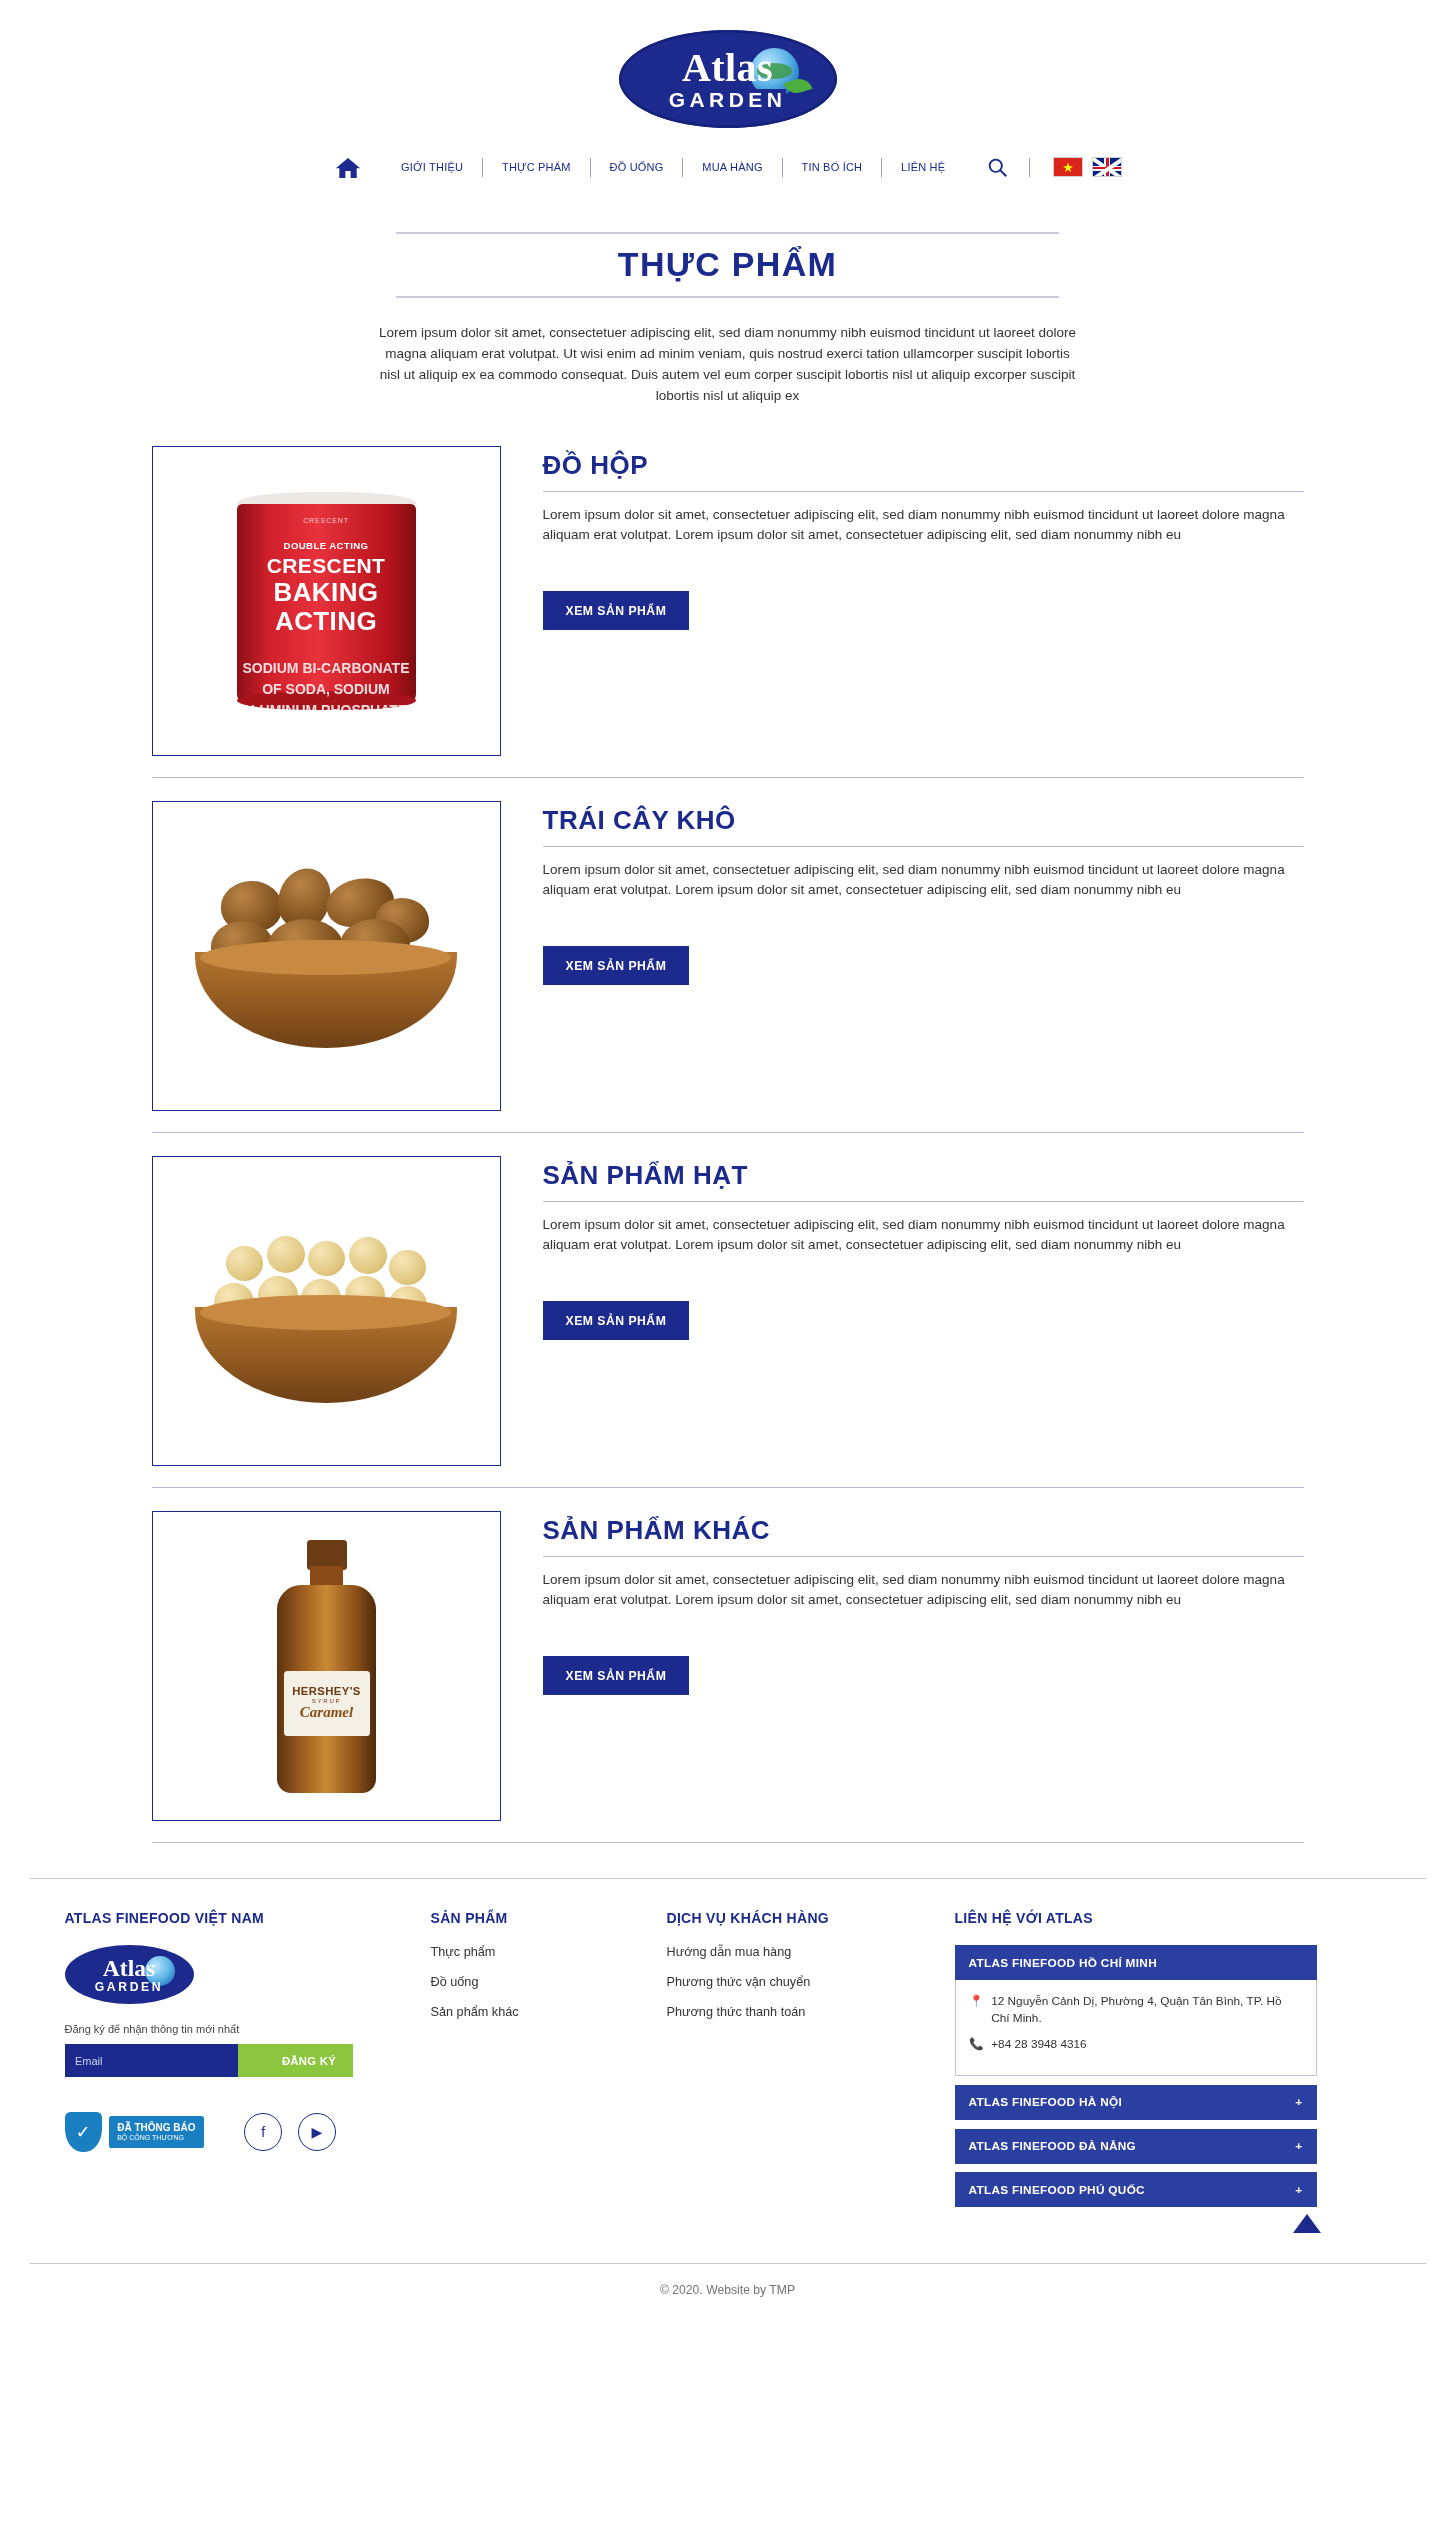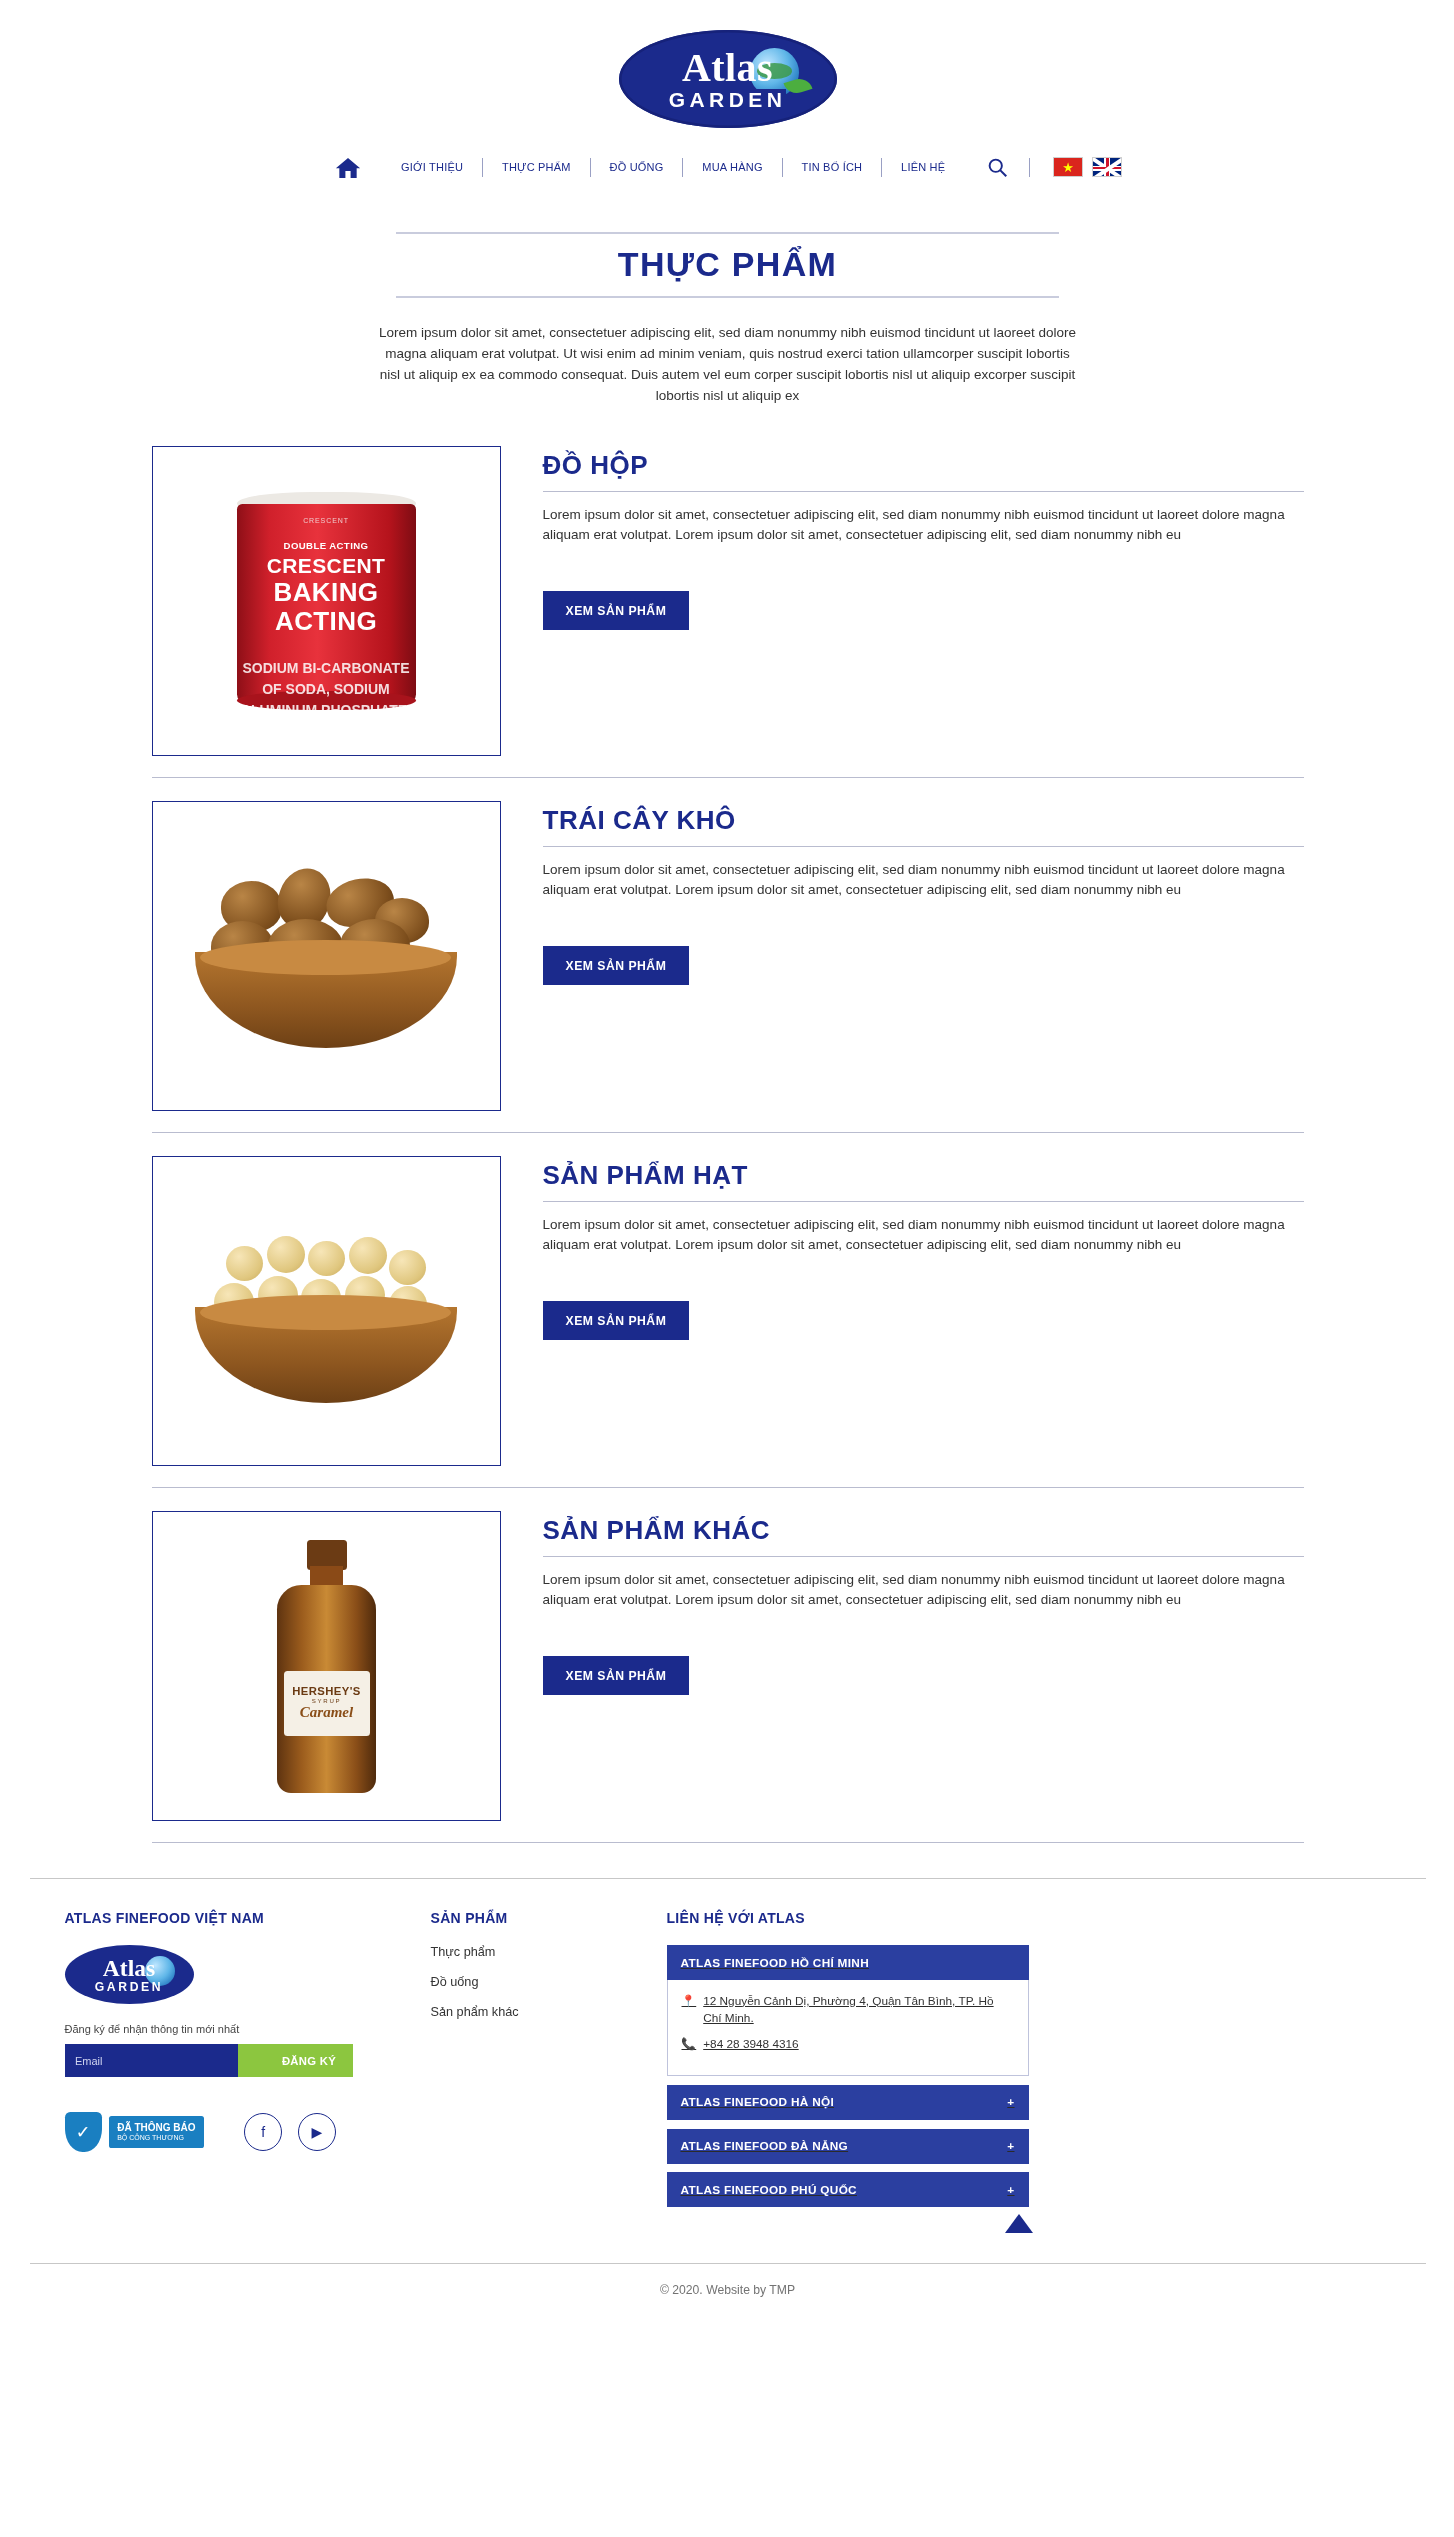--- a/index.html
+++ b/index.html
@@ -268,21 +268,21 @@
     padding: 0 10.5px; font-size: 11px; font-family:"Liberation Sans", sans-serif;
   }
   .signup input::placeholder { color: #cfd3ef; }
   .signup button {
     width: 115px; background: #8cc63f; color: #fff; border: none;
     font-size: 11.3px; font-weight: bold; letter-spacing:0.3px; cursor:pointer;
     font-family:"Liberation Sans", sans-serif;
     padding-left:28px;
   }
   .flink { font-size: 12.7px; color: #333; margin-bottom: 15.7px; cursor: pointer; }
-  .contact-box { width: 362px; text-decoration: underline; }
+  .contact-box { width: 362px; }
   .contact-head {
     background: #2b3fa0; color:#fff; font-size: 11.8px; font-weight: bold;
     padding: 10.5px 14px; letter-spacing:0.3px;
     display:flex; justify-content:space-between; align-items:center;
   }
   .contact-body {
     border: 0.9px solid #bfc3dc; border-top: none; padding: 12.2px 14px 14px;
     font-size: 11.8px; color: #333; line-height: 1.45;
   }
   .contact-line { display:flex; gap:7px; margin-bottom:8.7px; align-items:flex-start;}
@@ -508,20 +508,26 @@
     </div>
   </div>
 
   <div class="fcol fcol-2">
     <div class="fheading">SẢN PHẨM</div>
     <div class="flink">Thực phẩm</div>
     <div class="flink">Đồ uống</div>
     <div class="flink">Sản phẩm khác</div>
   </div>
 
+  <div class="fcol fcol-3">
+    <div class="fheading">DỊCH VỤ KHÁCH HÀNG</div>
+    <div class="flink">Hướng dẫn mua hàng</div>
+    <div class="flink">Phương thức vận chuyển</div>
+    <div class="flink">Phương thức thanh toán</div>
+  </div>
 
   <div class="fcol fcol-4">
     <div class="fheading">LIÊN HỆ VỚI ATLAS</div>
     <div class="contact-box">
       <div class="contact-head">
         <span>ATLAS FINEFOOD HỒ CHÍ MINH</span>
       </div>
       <div class="contact-body">
         <div class="contact-line">
           <span>📍</span>

